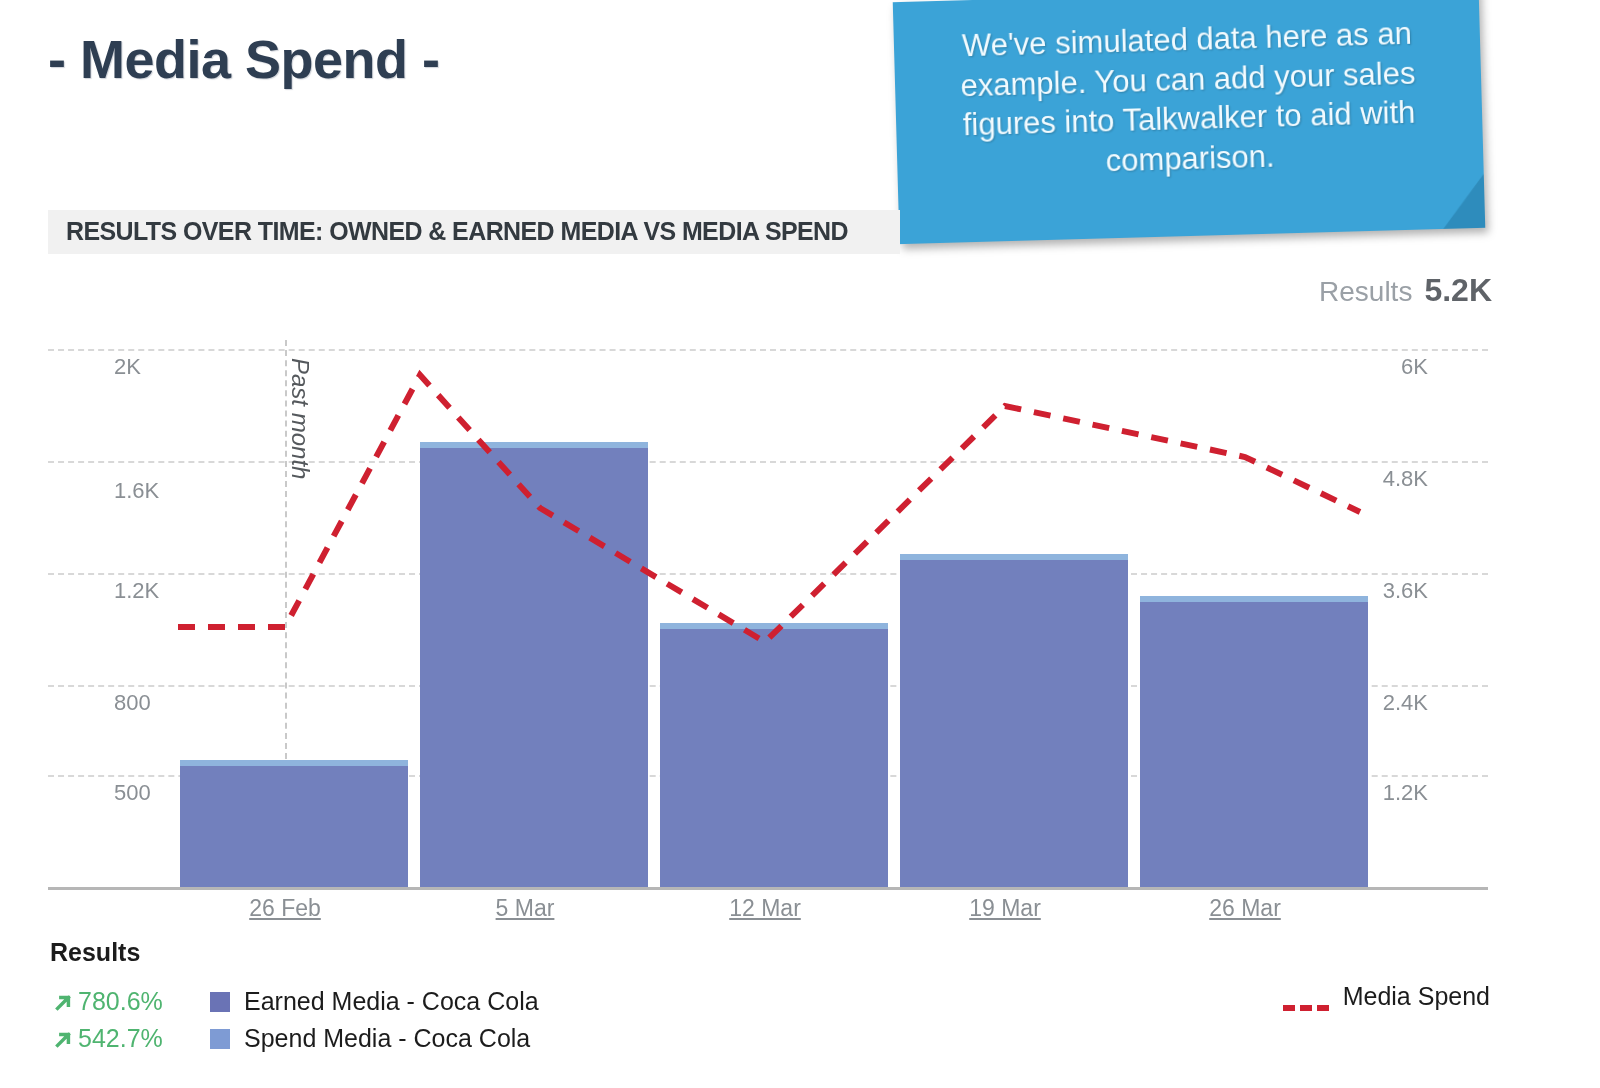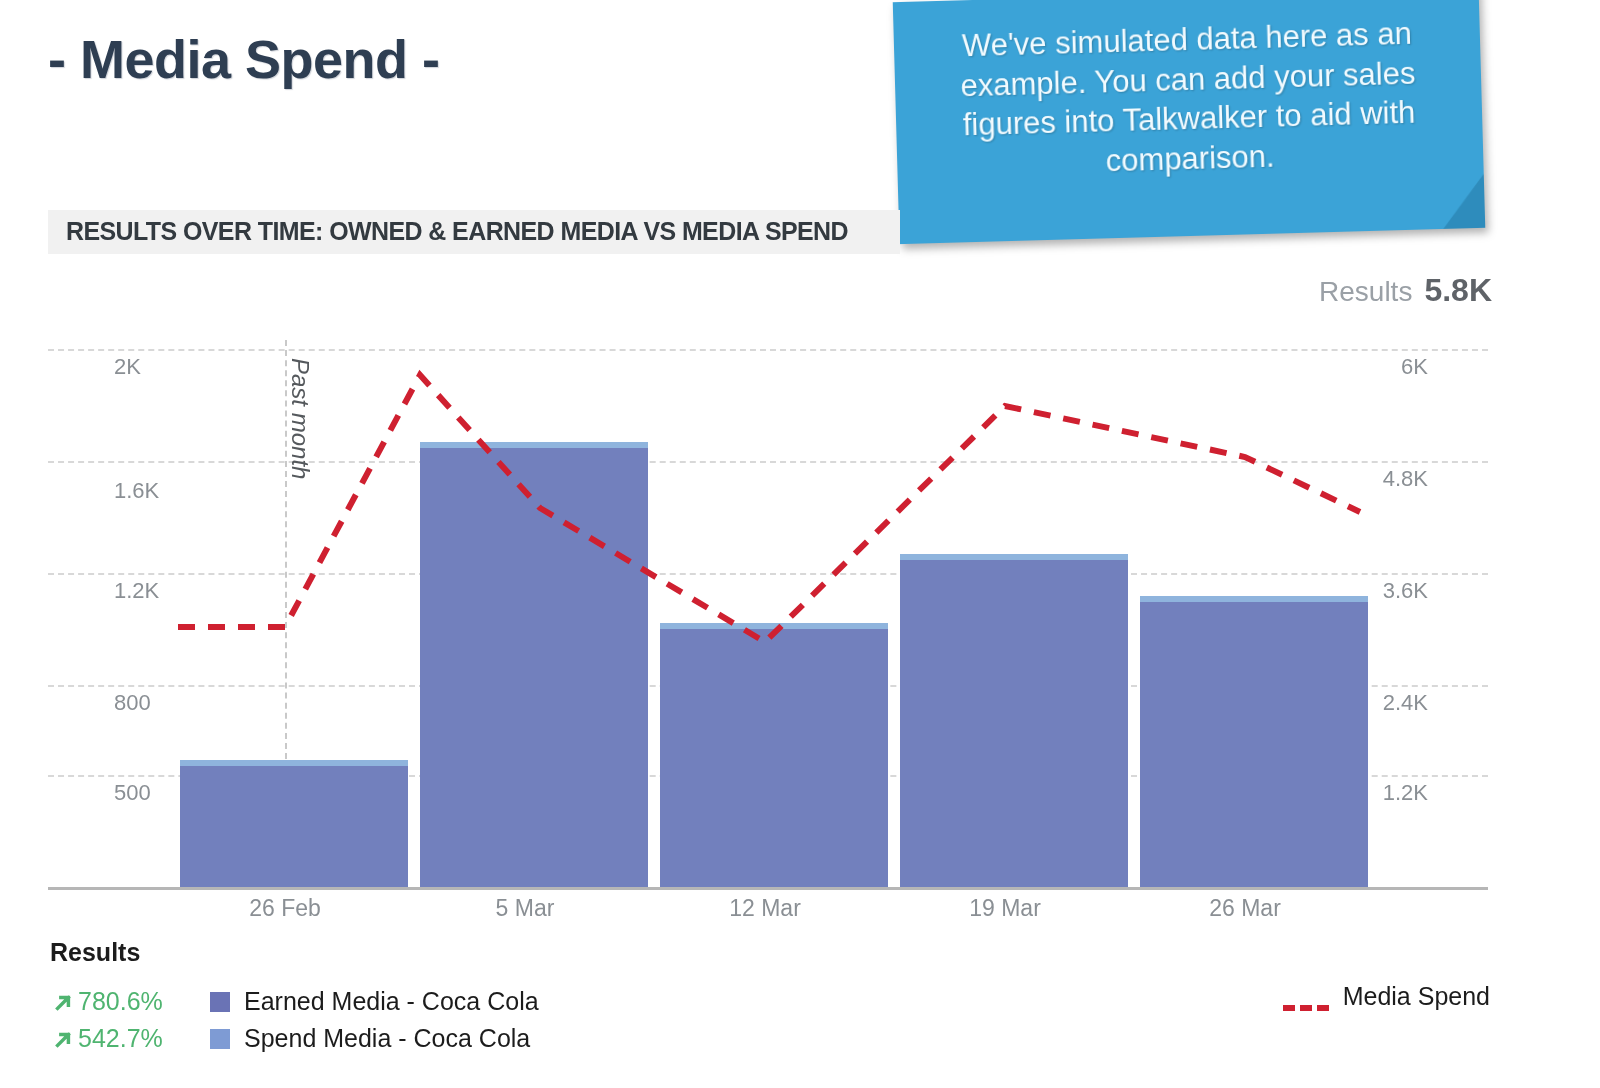--- a/index.html
+++ b/index.html
@@ -150,20 +150,21 @@
   .xaxis{
     position:absolute;
     left:48px;top:895px;
     width:1440px;height:34px;
   }
   .xtick{
     position:absolute;
     font-size:23px;color:#8a8f94;
     transform:translateX(-50%);
     white-space:nowrap;
+    text-decoration:underline;
   }
 
   
   .legend-title{
     position:absolute;
     left:50px;top:938px;
     font-size:25px;font-weight:bold;color:#1c1c1c;
   }
   .legend-rows{
     position:absolute;
@@ -209,21 +210,21 @@
   <div class="callout-body"></div>
   <div class="callout-fold"></div>
   <div class="callout-text">We've simulated data here as an example. You can add your sales figures into Talkwalker to aid with comparison.</div>
 </div>
 
 <div class="chart-header"></div>
 <div class="chart-header-text">RESULTS OVER TIME: OWNED &amp; EARNED MEDIA VS MEDIA SPEND</div>
 
 <div class="results-summary">
   <span class="rs-label">Results</span>
-  <span class="rs-value">5.8K</span>
+  <span class="rs-value">5.2K</span>
 </div>
 
 <div class="plot">
 
   <div class="gridline" style="top:19px;"></div>
   <div class="gridline" style="top:131px;"></div>
   <div class="gridline" style="top:243px;"></div>
   <div class="gridline" style="top:355px;"></div>
   <div class="gridline" style="top:445px;"></div>
 

